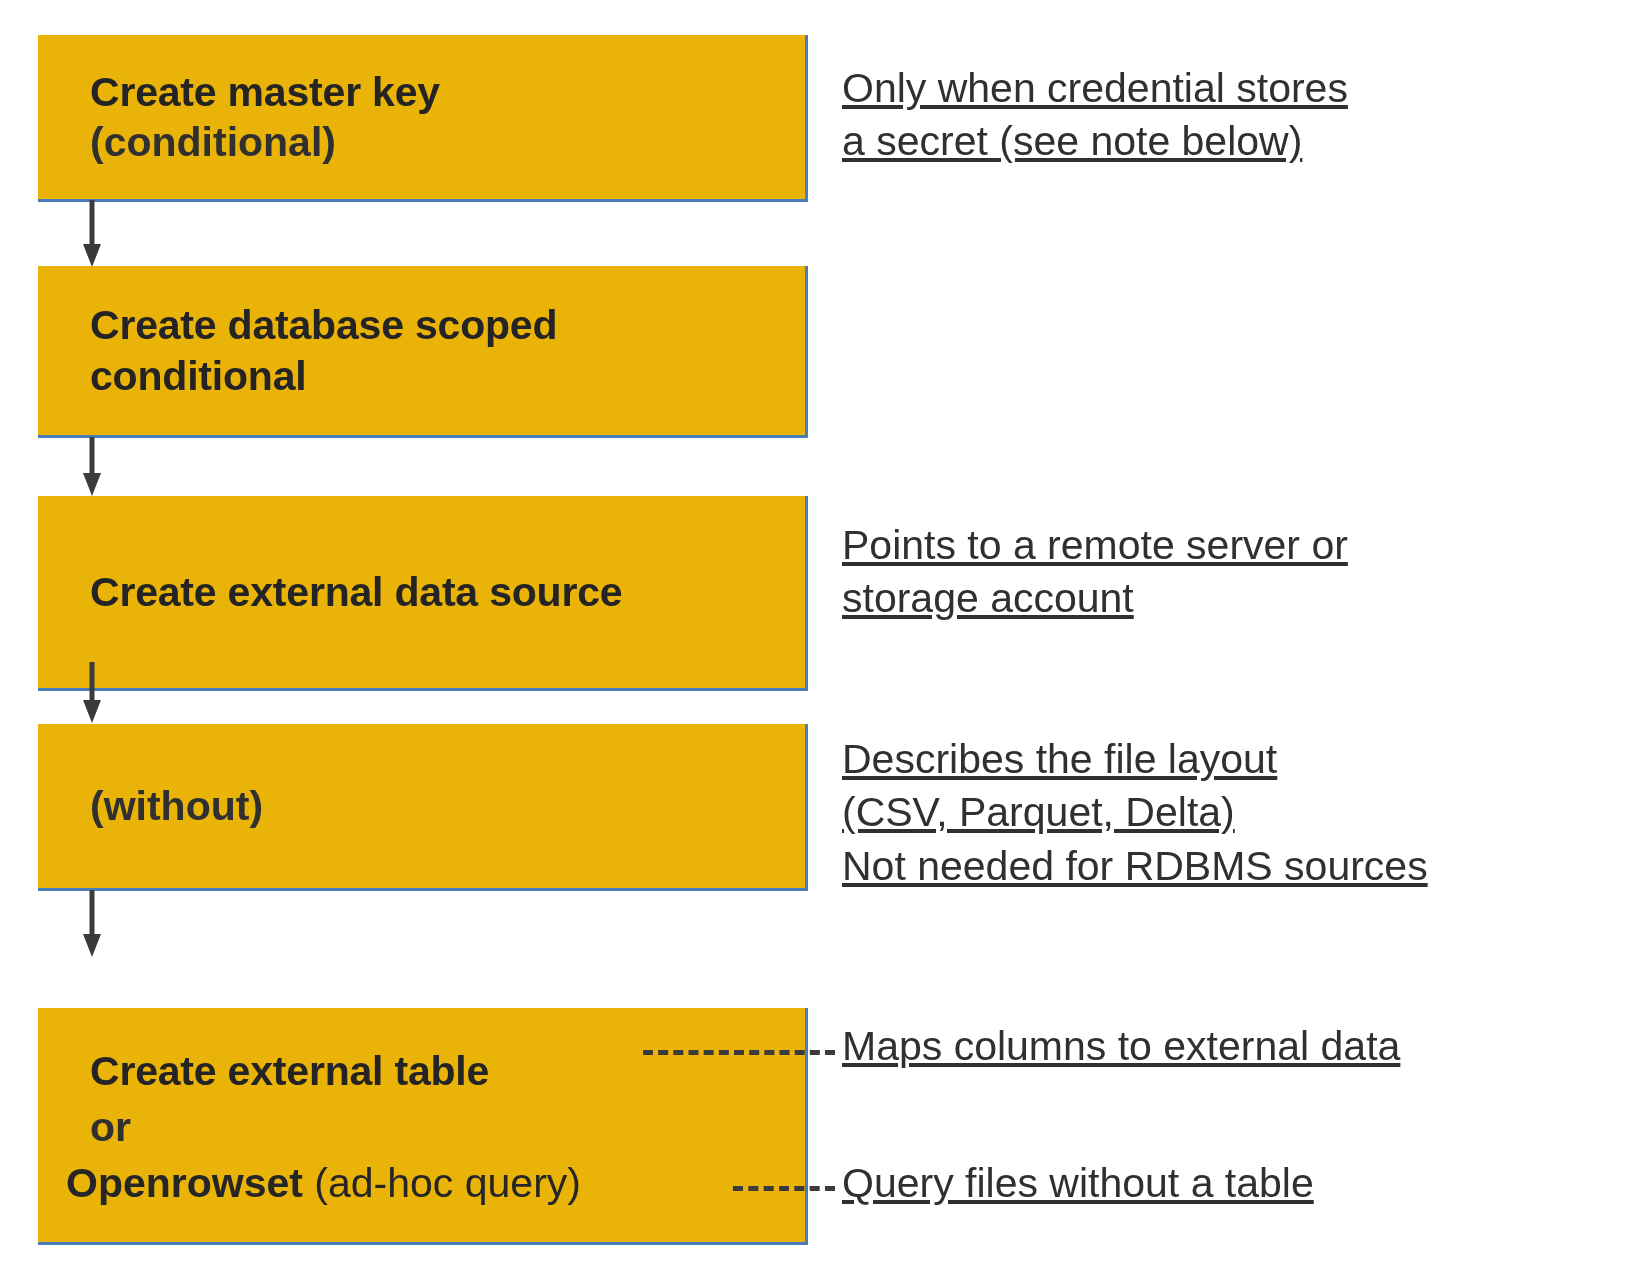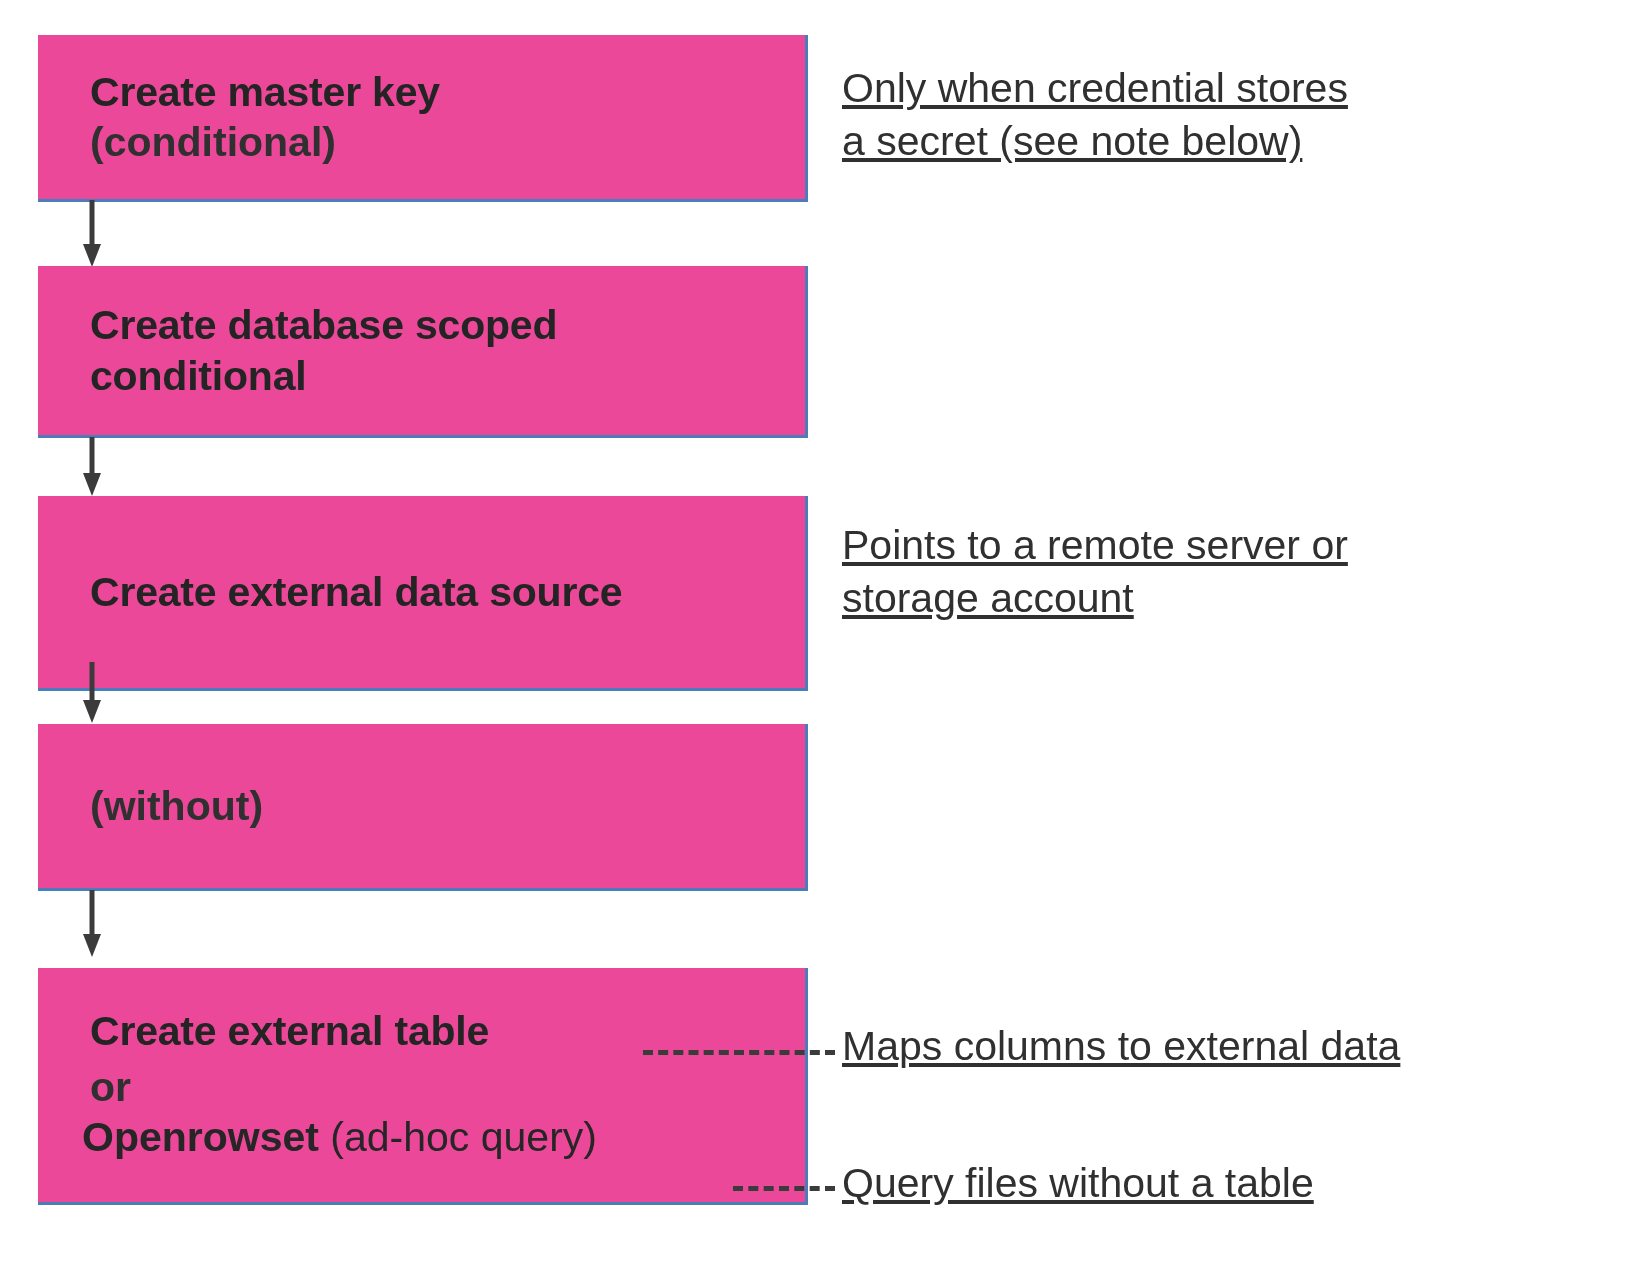--- a/index.html
+++ b/index.html
@@ -19,21 +19,21 @@
     position: relative;
     width: 1638px;
     height: 1284px;
   }
 
   
   .step-box {
     position: absolute;
     left: 38px;
     width: 770px;
-    background: #ec4899;
+    background: #eab308;
     border-right: 3px solid #4a7ebb;
     border-bottom: 3px solid #4a7ebb;
     box-sizing: border-box;
     display: flex;
     flex-direction: column;
     justify-content: center;
   }
   .step-title {
     font-weight: bold;
     font-size: 41px;
@@ -114,30 +114,33 @@
 storage account</div>
 
   <svg class="arrow" style="top:662px;" width="18" height="62" viewBox="0 0 18 62">
     <line x1="9" y1="0" x2="9" y2="42" stroke="#3b3b3b" stroke-width="5"></line>
     <polygon points="0,38 18,38 9,61" fill="#3b3b3b"></polygon>
   </svg>
 
   <div class="step-box" style="top:724px; height:167px;">
     <div class="step-sub">(without)</div>
   </div>
+  <div class="note" style="top:733px;">Describes the file layout
+(CSV, Parquet, Delta)
+Not needed for RDBMS sources</div>
 
   <svg class="arrow" style="top:890px;" width="18" height="68" viewBox="0 0 18 68">
     <line x1="9" y1="0" x2="9" y2="48" stroke="#3b3b3b" stroke-width="5"></line>
     <polygon points="0,44 18,44 9,67" fill="#3b3b3b"></polygon>
   </svg>
 
-  <div class="step-box" style="top:968px; height:237px; justify-content:flex-start;">
+  <div class="step-box" style="top:1008px; height:237px; justify-content:flex-start;">
     <div class="step-title" style="margin-top:38px;">Create external table</div>
     <div class="step-sub" style="margin-top:6px;">or</div>
-    <div class="combo-row" style="padding-left:44px; font-size:41px; line-height:1.22;">
+    <div class="combo-row" style="margin-top:6px; padding-left:28px; font-size:41px; line-height:1.22;">
       <span class="inline-bold">Openrowset</span><span class="inline-reg"> (ad-hoc query)</span>
     </div>
   </div>
 
   <div class="dash-line" style="top:1050px; left:643px; width:192px;"></div>
   <div class="note" style="top:1020px;">Maps columns to external data</div>
 
   <div class="dash-line" style="top:1186px; left:733px; width:102px;"></div>
   <div class="note" style="top:1157px;">Query files without a table</div>
 

